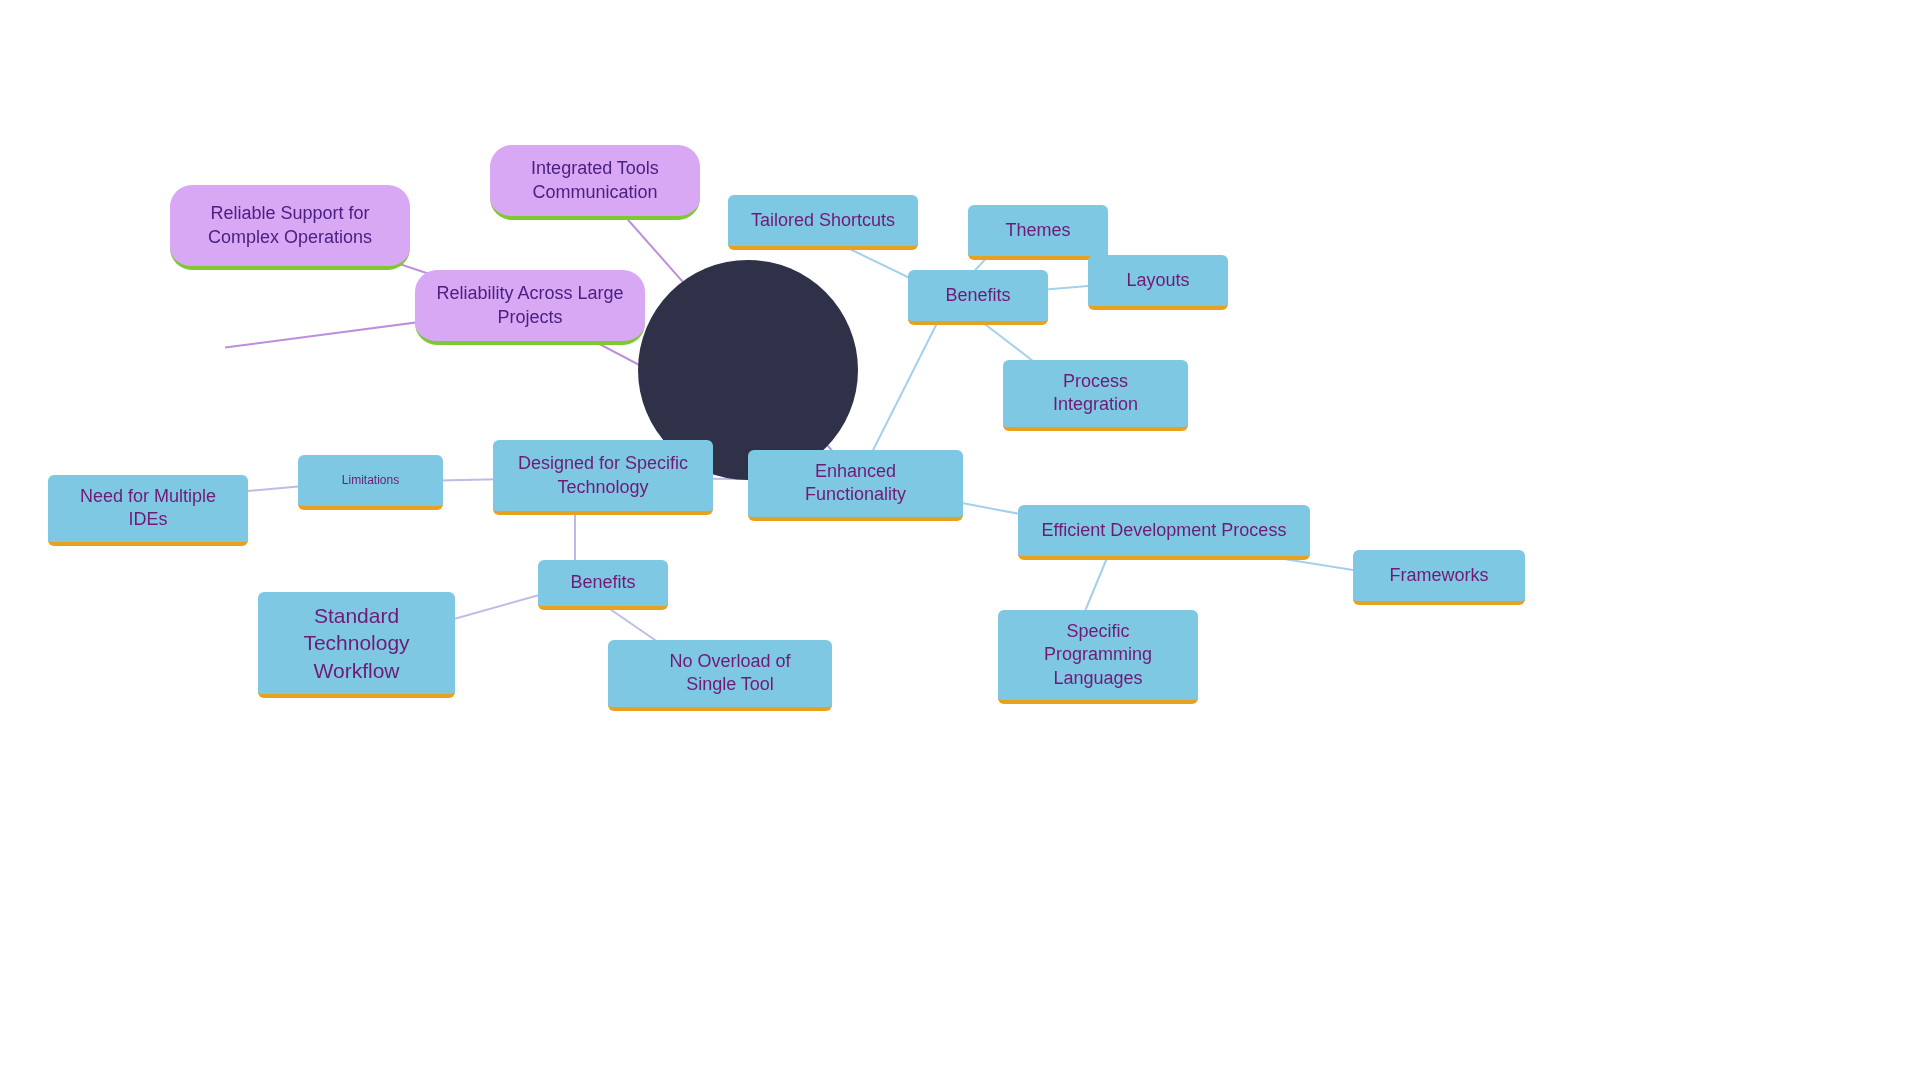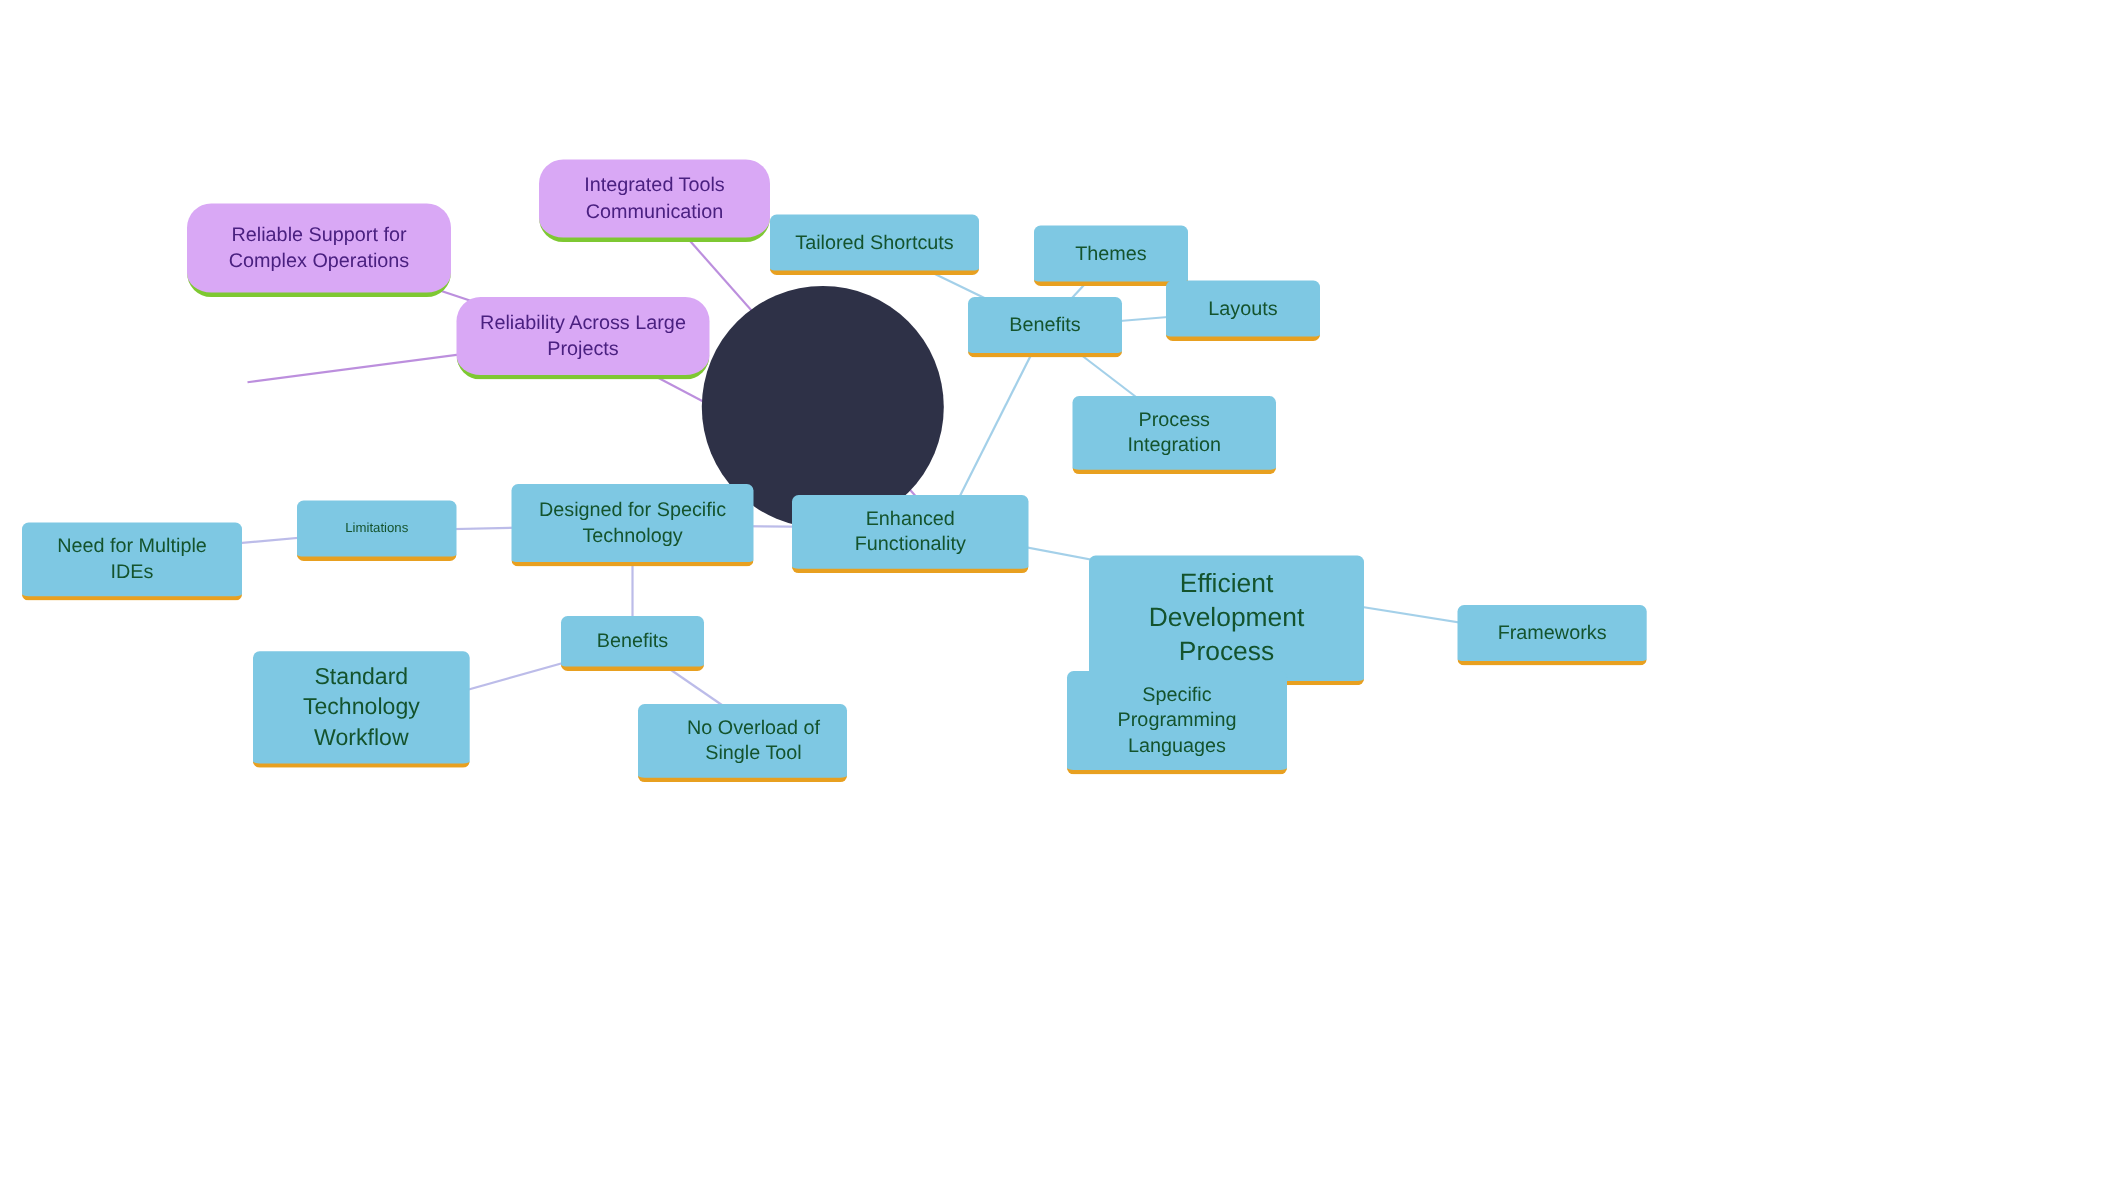--- a/index.html
+++ b/index.html
@@ -58,22 +58,23 @@
 
     .node-purple {
       background: #d9a8f5;
       color: #4a2080;
       border-bottom: 4px solid #7ec832;
       border-radius: 22px;
     }
 
     .node-blue {
       background: #7ec8e3;
-      color: #14532d;
+      color: #701a75;
       border-bottom: 4px solid #e8a020;
+      margin-left: 28px;
     }
   </style>
 </head>
 <body>
 
 <div id="mindmap-container">
   <svg id="connections">
       <line x1="858" y1="480" x2="530" y2="307.5" stroke="#a060d0" stroke-width="2" opacity="0.7"></line>
       <line x1="530" y1="307.5" x2="290" y2="227.5" stroke="#a060d0" stroke-width="2" opacity="0.7"></line>
       <line x1="530" y1="307.5" x2="225" y2="347.5" stroke="#a060d0" stroke-width="2" opacity="0.7"></line>
@@ -132,27 +133,27 @@
     </div>
     <div id="node-need-multiple" class="node node-blue" style="left: 20px; top: 475px; width: 200px; min-height: 55px; font-size: 18px;">
       <span style="white-space: pre-line;">Need for Multiple IDEs</span>
     </div>
     <div id="node-benefits-bottom" class="node node-blue" style="left: 510px; top: 560px; width: 130px; min-height: 50px; font-size: 18px;">
       <span style="white-space: pre-line;">Benefits</span>
     </div>
     <div id="node-standard-workflow" class="node node-blue" style="left: 230px; top: 592px; width: 197px; min-height: 55px; font-size: 21px;">
       <span style="white-space: pre-line;">Standard Technology Workflow</span>
     </div>
-    <div id="node-no-overload" class="node node-blue" style="left: 580px; top: 640px; width: 190px; min-height: 55px; font-size: 18px; padding-left: 36px;">
+    <div id="node-no-overload" class="node node-blue" style="left: 580px; top: 640px; width: 224px; min-height: 55px; font-size: 18px; padding-left: 36px;">
       <span style="white-space: pre-line;">No Overload of Single Tool</span>
     </div>
     <div id="node-enhanced-functionality" class="node node-blue" style="left: 720px; top: 450px; width: 215px; min-height: 55px; font-size: 18px;">
       <span style="white-space: pre-line;">Enhanced Functionality</span>
     </div>
-    <div id="node-efficient-dev" class="node node-blue" style="left: 990px; top: 505px; width: 250px; min-height: 55px; font-size: 24px;">
+    <div id="node-efficient-dev" class="node node-blue" style="left: 990px; top: 505px; width: 292px; min-height: 55px; font-size: 18px;">
       <span style="white-space: pre-line;">Efficient Development Process</span>
     </div>
     <div id="node-frameworks" class="node node-blue" style="left: 1325px; top: 550px; width: 172px; min-height: 55px; font-size: 18px;">
       <span style="white-space: pre-line;">Frameworks</span>
     </div>
     <div id="node-specific-programming" class="node node-blue" style="left: 970px; top: 610px; width: 200px; min-height: 75px; font-size: 18px;">
       <span style="white-space: pre-line;">Specific Programming Languages</span>
     </div>
   </div>
 

